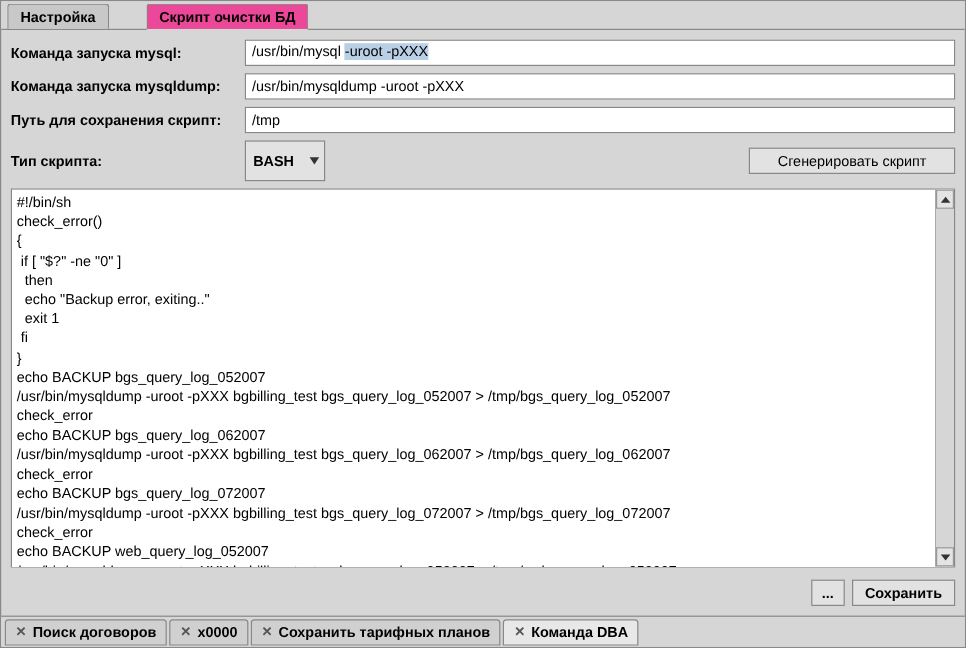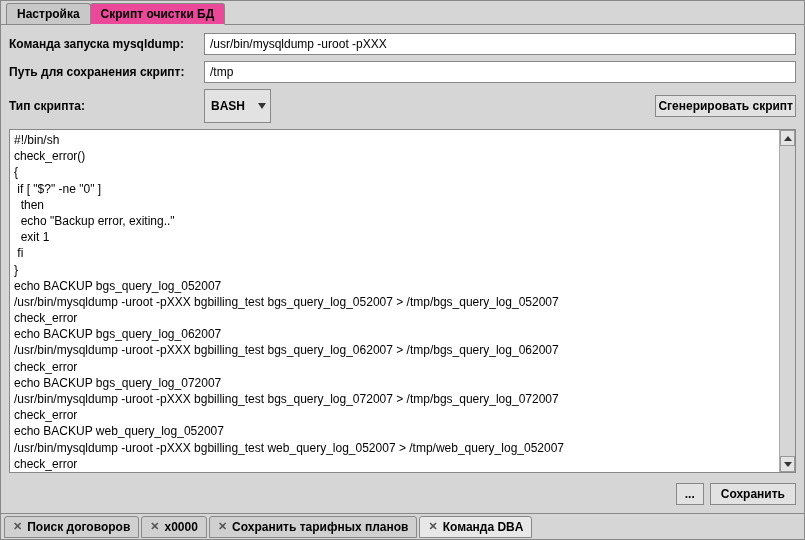--- a/index.html
+++ b/index.html
@@ -18,20 +18,21 @@
     display: flex;
     flex-direction: column;
   }
   .top-tabs {
     display: flex;
     align-items: flex-end;
     height: 24px;
     background: #d6d6d6;
     padding-left: 5px;
     border-bottom: 1px solid #888;
+    gap: 32px;
   }
   .top-tab {
     display: flex;
     align-items: center;
     padding: 3px 10px;
     border: 1px solid #888;
     border-bottom: none;
     background: #c8c8c8;
     margin-right: -1px;
     border-radius: 3px 3px 0 0;
@@ -84,22 +85,22 @@
     width: 0; height: 0;
     border-left: 4px solid transparent;
     border-right: 4px solid transparent;
     border-top: 6px solid #333;
     margin-left: 3px;
   }
   .gen-btn {
     margin-left: auto;
     background: #e2e2e2;
     border: 1px solid #888;
-    padding: 3px 2px;
-    font-weight: bold;
+    padding: 3px 23px;
+    font-weight: normal;
     cursor: pointer;
     font-size: 12px;
     text-align: center;
   }
   .script-area-wrap {
     flex: 1;
     display: flex;
     border: 1px solid #888;
     background: #fff;
     overflow: hidden;
@@ -200,20 +201,26 @@
 
 <div class="window">
 
   <div class="top-tabs">
     <div class="top-tab">Настройка</div>
     <div class="top-tab active">Скрипт очистки БД</div>
   </div>
 
   <div class="content">
 
+    <div class="form-row">
+      <div class="form-label">Команда запуска mysql:</div>
+      <div class="text-input">
+        <span>/usr/bin/mysql </span><span class="sel-highlight">-uroot -pXXX</span>
+      </div>
+    </div>
 
     <div class="form-row">
       <div class="form-label">Команда запуска mysqldump:</div>
       <input class="text-input" type="text" value="/usr/bin/mysqldump -uroot -pXXX" style="">
     </div>
 
     <div class="form-row">
       <div class="form-label">Путь для сохранения скрипт:</div>
       <input class="text-input" type="text" value="/tmp" style="">
     </div>

